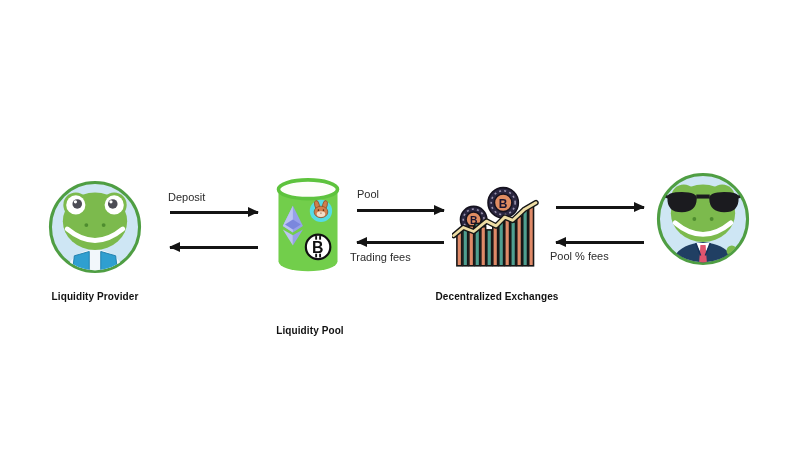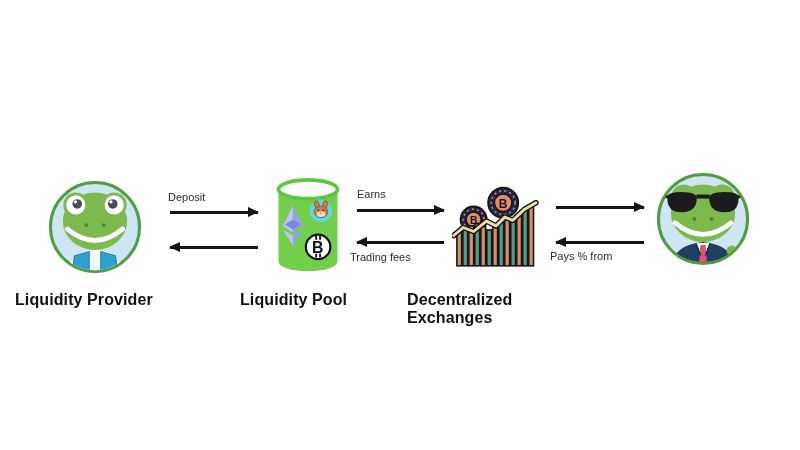--- a/index.html
+++ b/index.html
@@ -8,24 +8,24 @@
     width: 800px;
     height: 450px;
     background: #ffffff;
     overflow: hidden;
     font-family: "Liberation Sans", "DejaVu Sans", sans-serif;
   }
   .abs { position: absolute; }
   .node-label {
     position: absolute;
     top: 291px;
-    font-size: 16px;
+    font-size: 10px;
     font-weight: 700;
     color: #111111;
-    text-align: left;
+    text-align: center;
     letter-spacing: 0.1px;
   }
   .edge-label {
     position: absolute;
     font-size: 11px;
     color: #2b2b2b;
   }
   .arrow {
     position: absolute;
     height: 2.5px;
@@ -124,23 +124,23 @@
       <g>
         <circle cx="64" cy="104" r="17" fill="#ffffff" stroke="#101010" stroke-width="3"></circle>
         <text x="63.5" y="112" text-anchor="middle" font-size="22" font-weight="bold" font-family="'Liberation Sans', sans-serif" fill="#101010">B</text>
         <rect x="60" y="89" width="2.6" height="5" fill="#101010"></rect>
         <rect x="65.5" y="89" width="2.6" height="5" fill="#101010"></rect>
         <rect x="60" y="113.5" width="2.6" height="5" fill="#101010"></rect>
         <rect x="65.5" y="113.5" width="2.6" height="5" fill="#101010"></rect>
       </g>
     </svg>
   </div>
-  <div class="node-label" style="left:240px; width:140px;">Liquidity Pool</div>
-
-  <div class="edge-label" style="left:357px; top:188px; width:87px;">Earns</div>
+  <div class="node-label" style="left:240px; width:140px;margin-top:34px;">Liquidity Pool</div>
+
+  <div class="edge-label" style="left:357px; top:188px; width:87px;">Pool</div>
   <div class="arrow right" style="left:357px; top:209px; width:87px;"></div>
   <div class="arrow left" style="left:357px; top:241px; width:87px;"></div>
   <div class="edge-label" style="left:350px; top:251px; width:100px;">Trading fees</div>
 
   <div class="abs" style="left:452px; top:186px; width:88px; height:83px;">
     <svg viewBox="0 0 110 104" width="88" height="83">
 
       <g>
         <circle cx="27" cy="42" r="16.5" fill="#2a2640" stroke="#15121f" stroke-width="2"></circle>
         <circle cx="27" cy="42" r="13" fill="none" stroke="#9b94ad" stroke-width="2" stroke-dasharray="2.5 4"></circle>
@@ -173,21 +173,21 @@
       <g>
         <polyline points="2,62 14,52 27,57 43,44 55,50 66,39 76,43 91,29 105,21" fill="none" stroke="#171717" stroke-width="7" stroke-linejoin="round" stroke-linecap="round"></polyline>
         <polyline points="2,62 14,52 27,57 43,44 55,50 66,39 76,43 91,29 105,21" fill="none" stroke="#eedda4" stroke-width="3.6" stroke-linejoin="round" stroke-linecap="round"></polyline>
       </g>
     </svg>
   </div>
   <div class="node-label" style="left:407px; width:180px;">Decentralized Exchanges</div>
 
   <div class="arrow right" style="left:556px; top:206px; width:88px;"></div>
   <div class="arrow left" style="left:556px; top:241px; width:88px;"></div>
-  <div class="edge-label" style="left:550px; top:250px; width:100px;">Pays % from</div>
+  <div class="edge-label" style="left:550px; top:250px; width:100px;">Pool % fees</div>
 
   <div class="abs" style="left:655px; top:171px; width:96px; height:96px;">
     <svg viewBox="0 0 100 100" width="96" height="96">
       <defs>
           <clipPath id="trclip">
             <circle cx="50" cy="50" r="45.2"></circle>
           </clipPath>
         </defs>
       <circle cx="50" cy="50" r="46.4" fill="#cee6f4" stroke="#4f9e43" stroke-width="3.2"></circle>
       <g clip-path="url(#trclip)">

